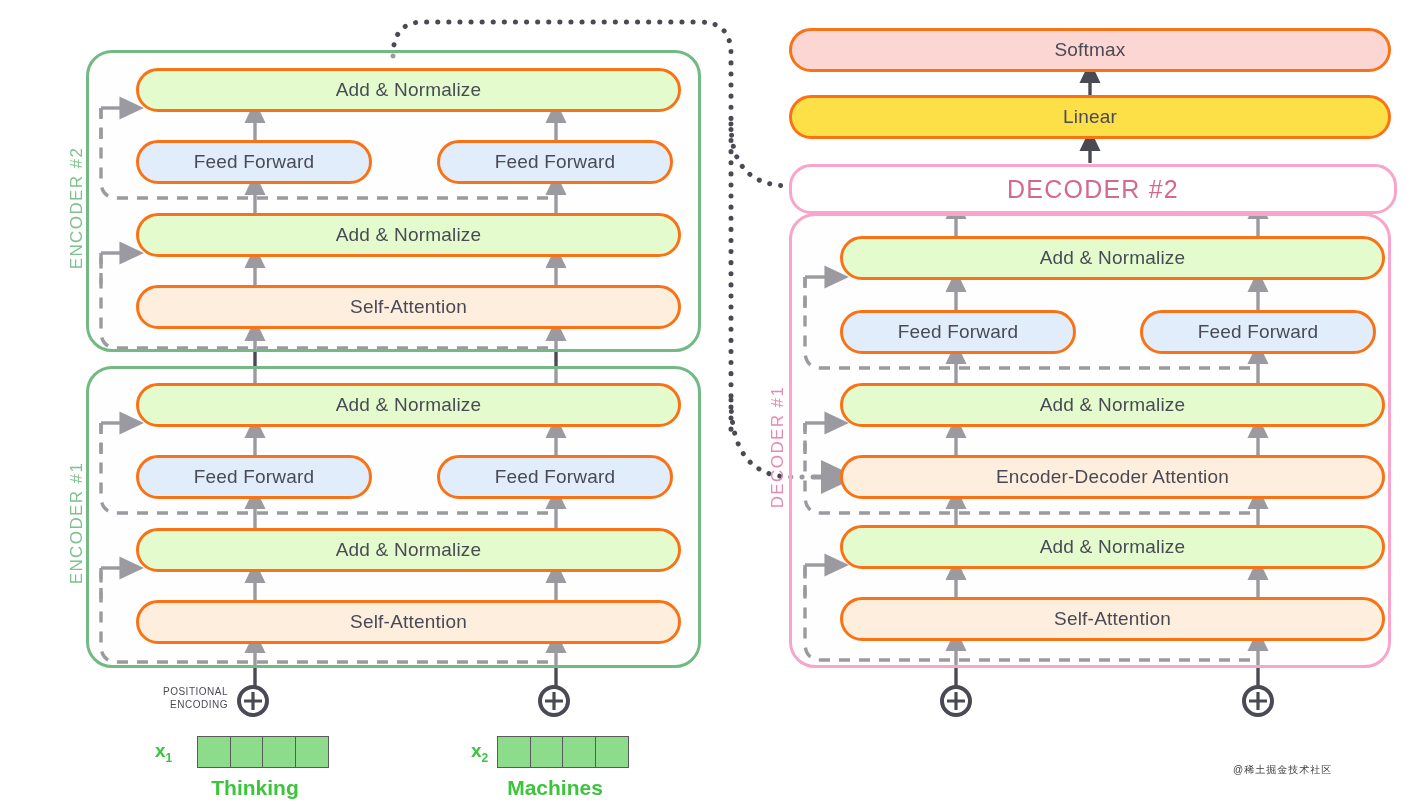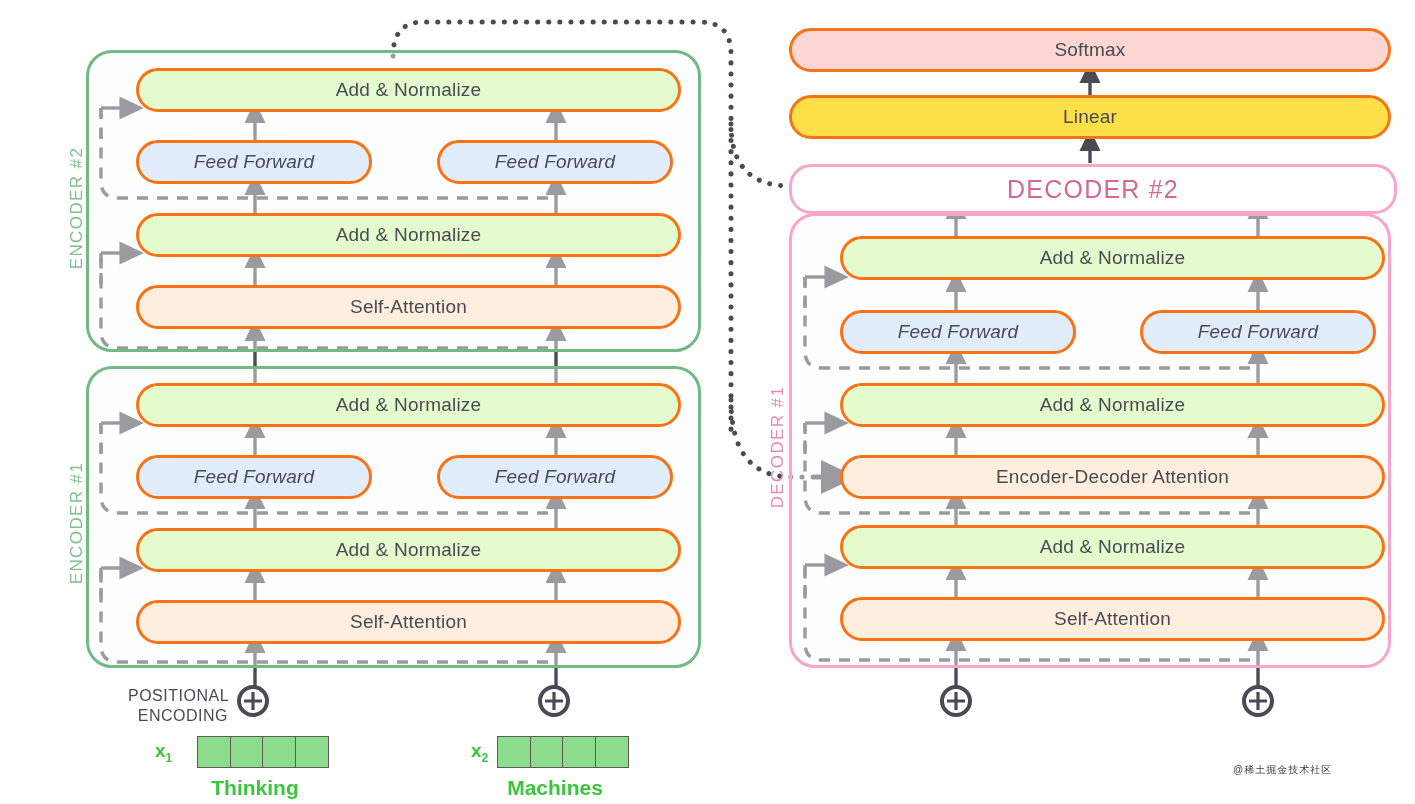--- a/index.html
+++ b/index.html
@@ -13,41 +13,41 @@
 
   
   .nodebox{position:absolute;box-sizing:border-box;
     border:3px solid #f97316;border-radius:22px;
     display:flex;align-items:center;justify-content:center;
     z-index:4;}
   .nodebox span{
     font-size:19px;color:#4a4a55;letter-spacing:.2px;white-space:nowrap;}
 
   .fill-green{background:#e4fbcd;}
-  .fill-blue{background:#e2edfb;font-style:italic;}
+  .fill-blue{background:#e2edfb;}
   .fill-orange{background:#fdeede;}
   .fill-pink{background:#fbd6d2;}
   .fill-purple{background:#fde047;}
 
   
   .group{position:absolute;box-sizing:border-box;border-radius:26px;z-index:2;}
   .group-encoder{border:3px solid #72b984;background:rgba(252,253,252,0.45);}
   .group-decoder{border:3px solid #f9a5cb;background:rgba(253,252,253,0.45);}
   .group-decoder2{border:3px solid #f9a5cb;background:#ffffff;border-radius:22px;z-index:4;
     display:flex;align-items:center;justify-content:center;}
   .group-decoder2 span{font-size:25px;color:#d4698f;letter-spacing:1.2px;}
 
   
   .vlabel{position:absolute;z-index:5;font-size:17px;letter-spacing:1.4px;
     white-space:nowrap;transform-origin:center center;}
   .vlabel-enc{color:#7ec18d;}
   .vlabel-dec{color:#e58ab4;}
 
   
-  .pe-caption{position:absolute;z-index:5;font-size:16px;color:#4a4a55;
+  .pe-caption{position:absolute;z-index:5;font-size:10px;color:#4a4a55;
     line-height:1.28;text-align:right;letter-spacing:.5px;}
 
   
   .embed-row{position:absolute;z-index:5;display:flex;align-items:center;}
   .embed-xlabel{font-size:19px;font-weight:bold;color:#3cc43c;margin-right:9px;}
   .embed-xlabel sub{font-size:12px;}
   .embed-cells{display:flex;}
   .embed-cells i{display:block;width:32px;height:30px;background:#8cdc8c;
     border:1.5px solid #5a5a5a;margin-left:-1.5px;}
   .embed-cells i:first-child{margin-left:0;}

